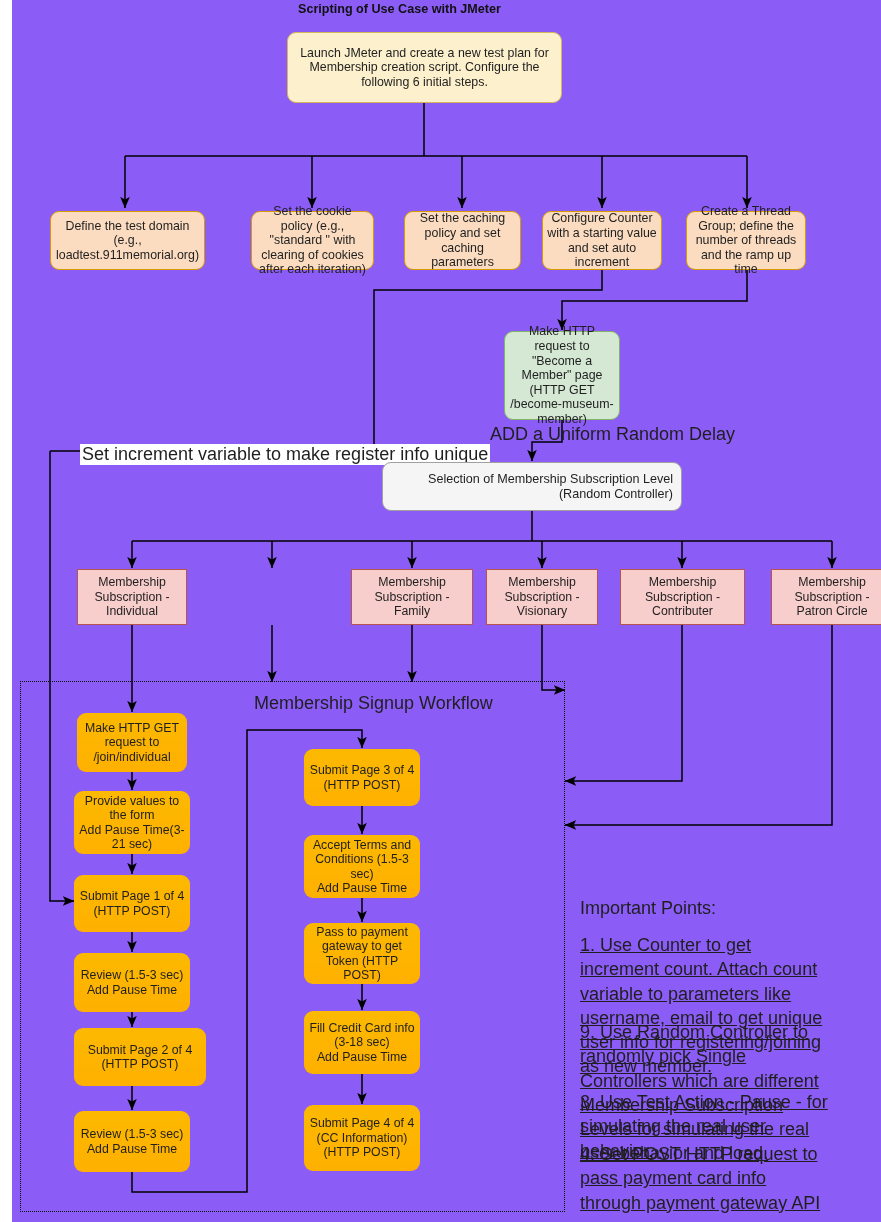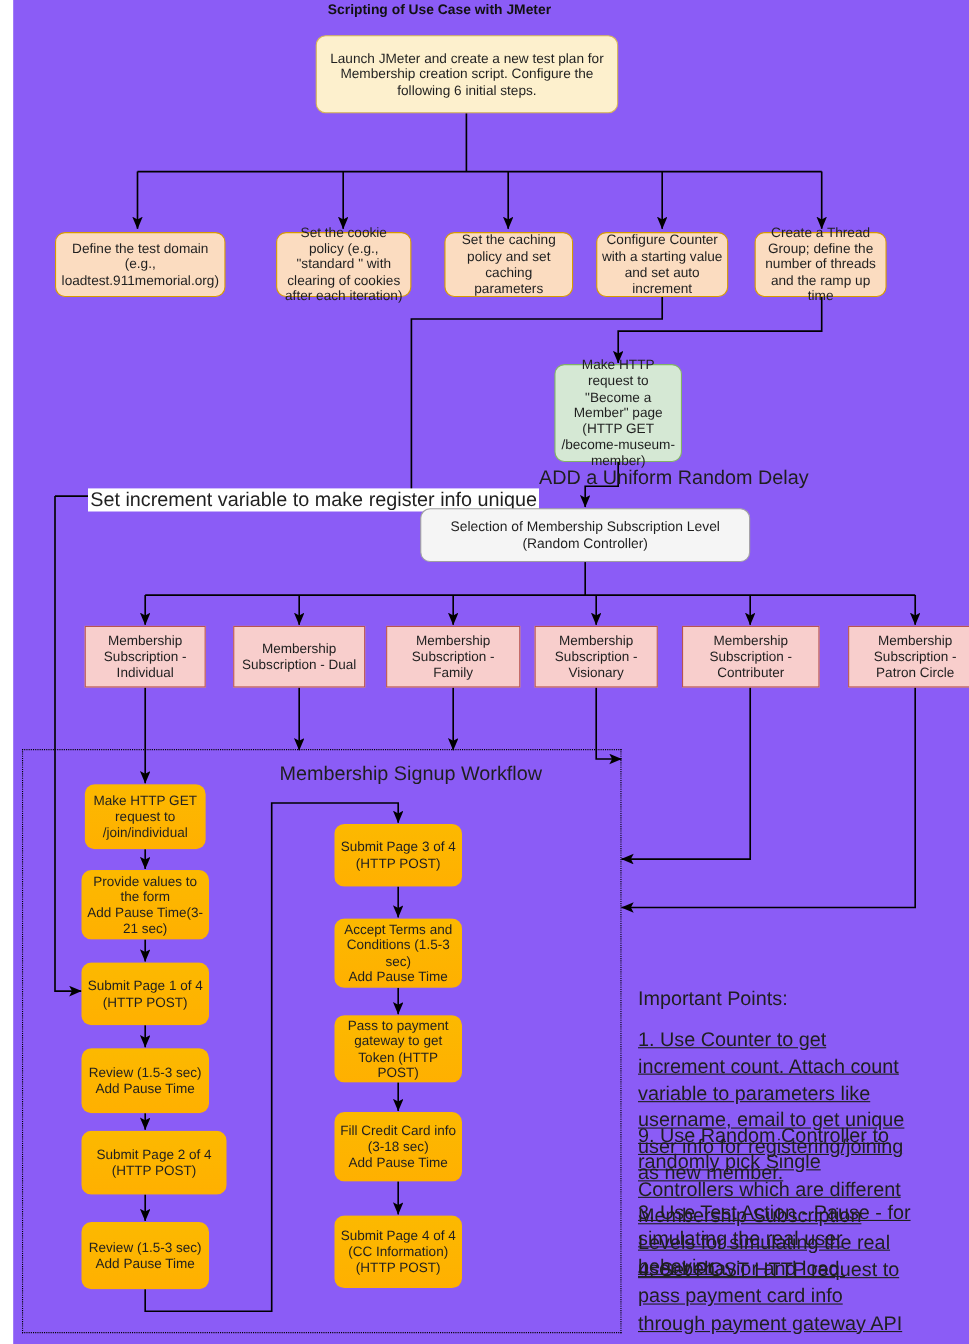--- a/index.html
+++ b/index.html
@@ -103,29 +103,26 @@
     <span>Create a Thread Group; define the number of threads and the ramp up time</span>
   </div>
 
   <div class="node n-green" style="left:492px;top:331px;width:116px;height:89px;padding:2px 4px;">
     <span>Make HTTP request to "Become a Member" page (HTTP GET /become-museum-member)</span>
   </div>
 
   <div class="plain" style="left:478px;top:424px;">ADD a Uniform Random Delay</div>
   <div class="plain" style="left:68px;top:444px;background:#fff;padding:0 2px;">Set increment variable to make register info unique</div>
 
-  <div class="node n-grey" style="left:370px;top:462px;width:300px;height:49px;padding:2px 8px;">
+  <div class="node n-grey" style="left:370px;top:462px;width:300px;height:49px;padding:2px 8px;text-align:right;">
     <span>Selection of Membership Subscription Level (Random Controller)</span>
   </div>
 
   <div class="node n-pink" style="left:65px;top:569px;width:110px;height:56px;padding:2px 4px;">
     <span>Membership Subscription - Individual</span>
-  </div>
-  <div class="node n-pink" style="left:200px;top:569px;width:120px;height:56px;padding:2px 4px;">
-    <span>Membership Subscription - Dual</span>
   </div>
   <div class="node n-pink" style="left:339px;top:569px;width:122px;height:56px;padding:2px 4px;">
     <span>Membership Subscription - Family</span>
   </div>
   <div class="node n-pink" style="left:474px;top:569px;width:112px;height:56px;padding:2px 4px;">
     <span>Membership Subscription - Visionary</span>
   </div>
   <div class="node n-pink" style="left:608px;top:569px;width:125px;height:56px;padding:2px 4px;">
     <span>Membership Subscription - Contributer</span>
   </div>

